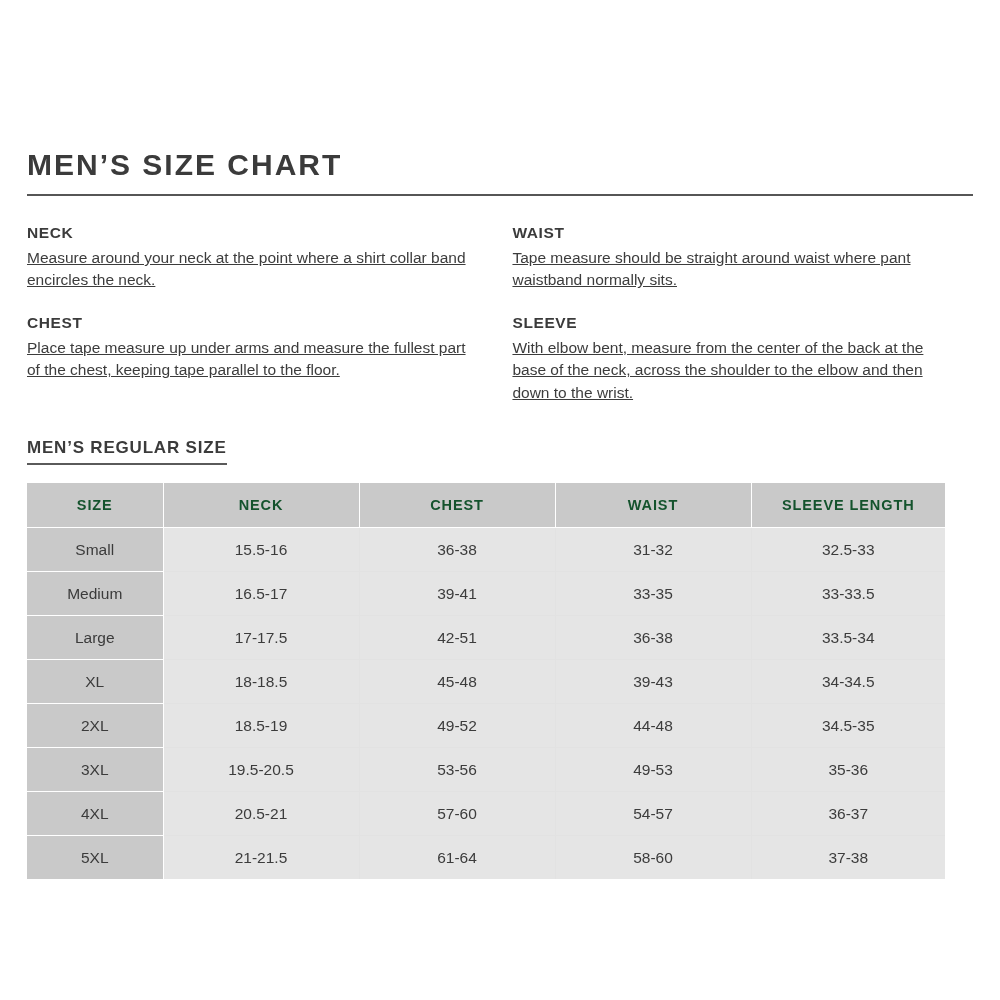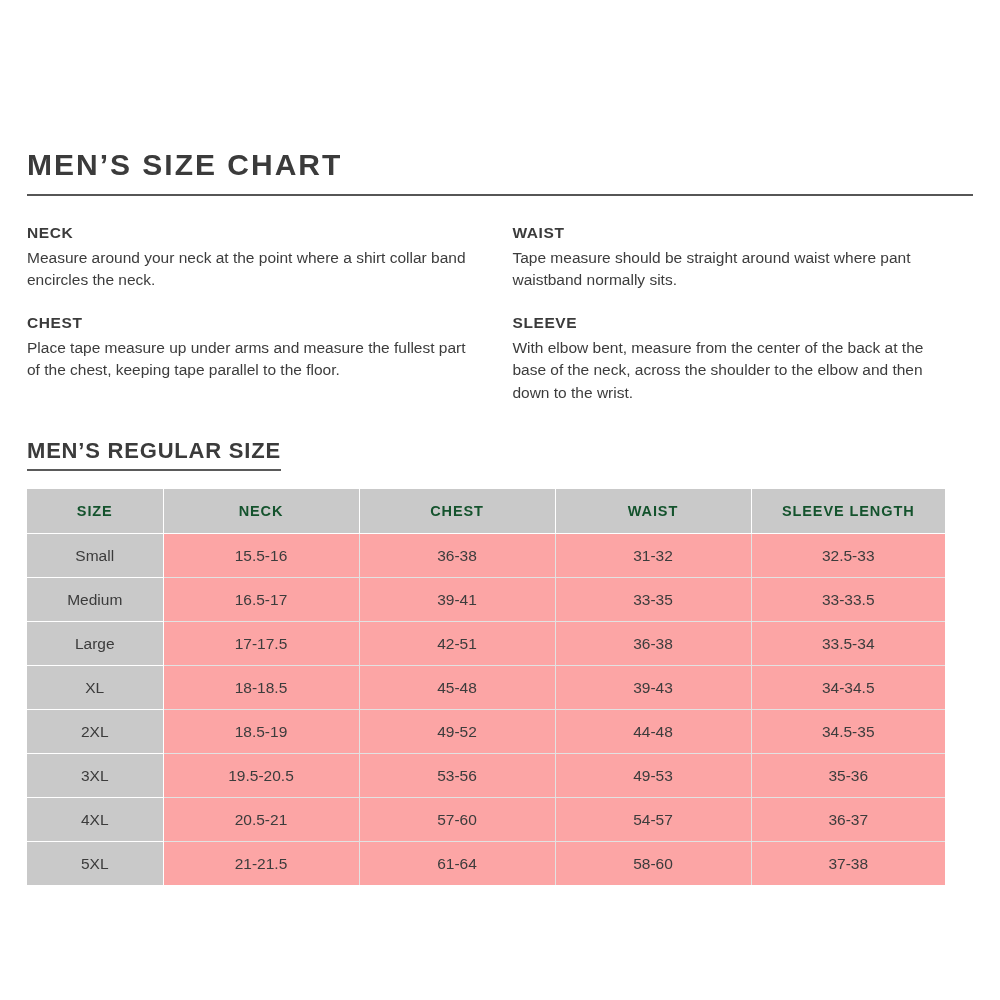--- a/index.html
+++ b/index.html
@@ -58,31 +58,32 @@
     font-weight: bold;
     letter-spacing: 0.6px;
     color: #3b3b3b;
     margin-bottom: 5px;
   }
   .def-text {
     font-size: 15.5px;
     line-height: 1.45;
     color: #3c3c3c;
     max-width: 455px;
+    text-decoration: underline;
   }
   .defs-col.right .def-text {
     max-width: 450px;
   }
   
   .section-wrap {
     margin-top: 12px;
   }
   .section-title {
     display: inline-block;
-    font-size: 22px;
+    font-size: 17px;
     font-weight: bold;
     letter-spacing: 0.8px;
     color: #3b3b3b;
     padding-bottom: 5px;
     border-bottom: 2px solid #5a5a5a;
   }
   
   table.size-table {
     border-collapse: collapse;
     width: 918px;
@@ -109,21 +110,21 @@
   }
   table.size-table th:last-child { border-right: none; }
 
   table.size-table td {
     height: 41px;
     text-align: center;
     font-size: 15.5px;
     color: #3c3c3c;
     border-bottom: 1px solid #e2e2e2;
     border-right: 1px solid #e2e2e2;
-    background: #fca5a5;
+    background: #e5e5e5;
   }
   table.size-table td:last-child { border-right: none; }
   table.size-table tr:last-child td { border-bottom: none; }
 
   table.size-table td.size-cell {
     background: #c9c9c9;
     color: #3b3b3b;
     border-bottom: 1px solid #ffffff;
     border-right: 1px solid #ffffff;
   }

